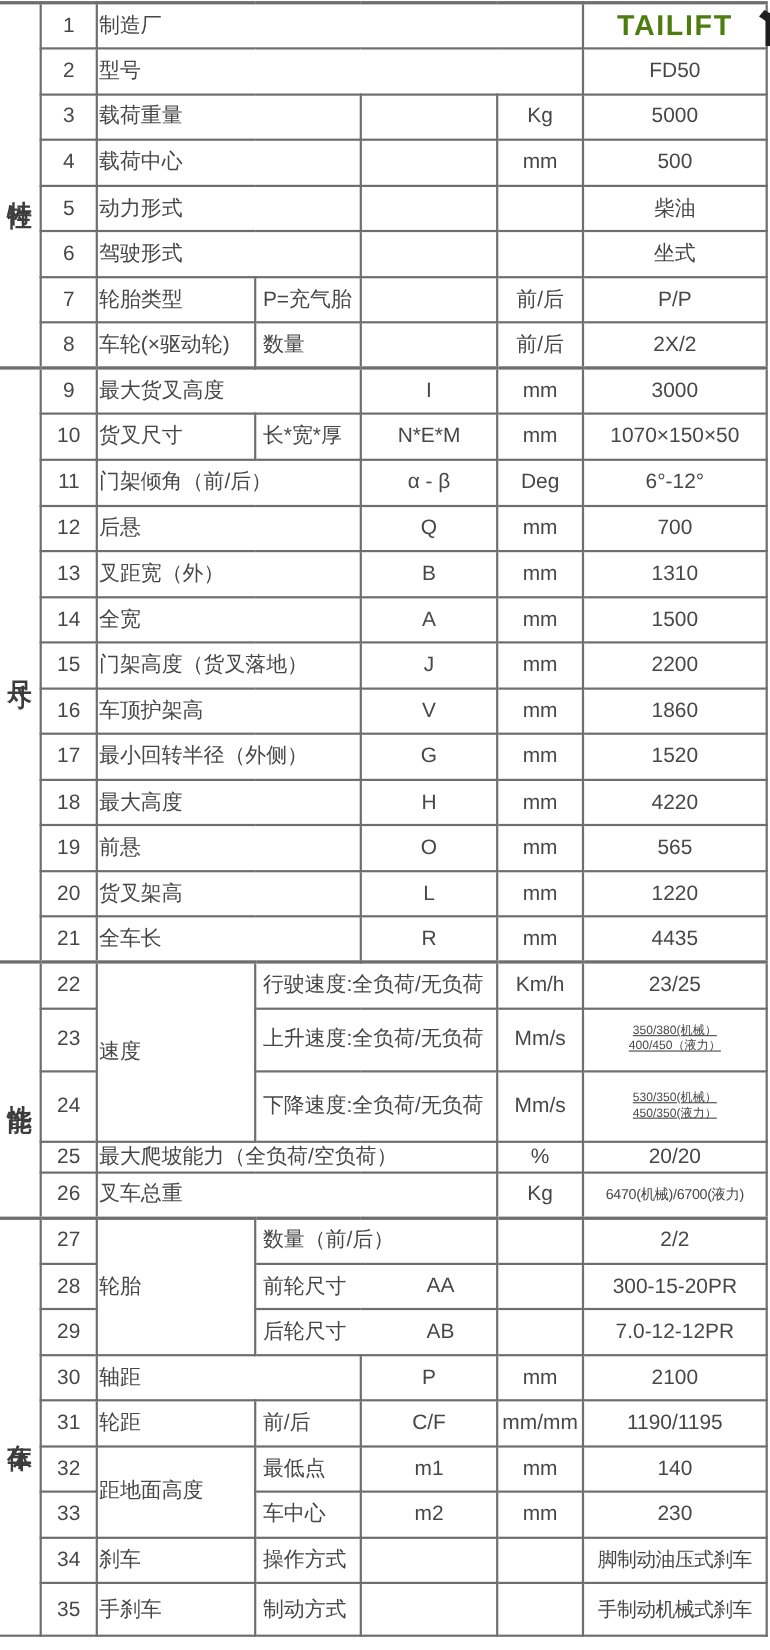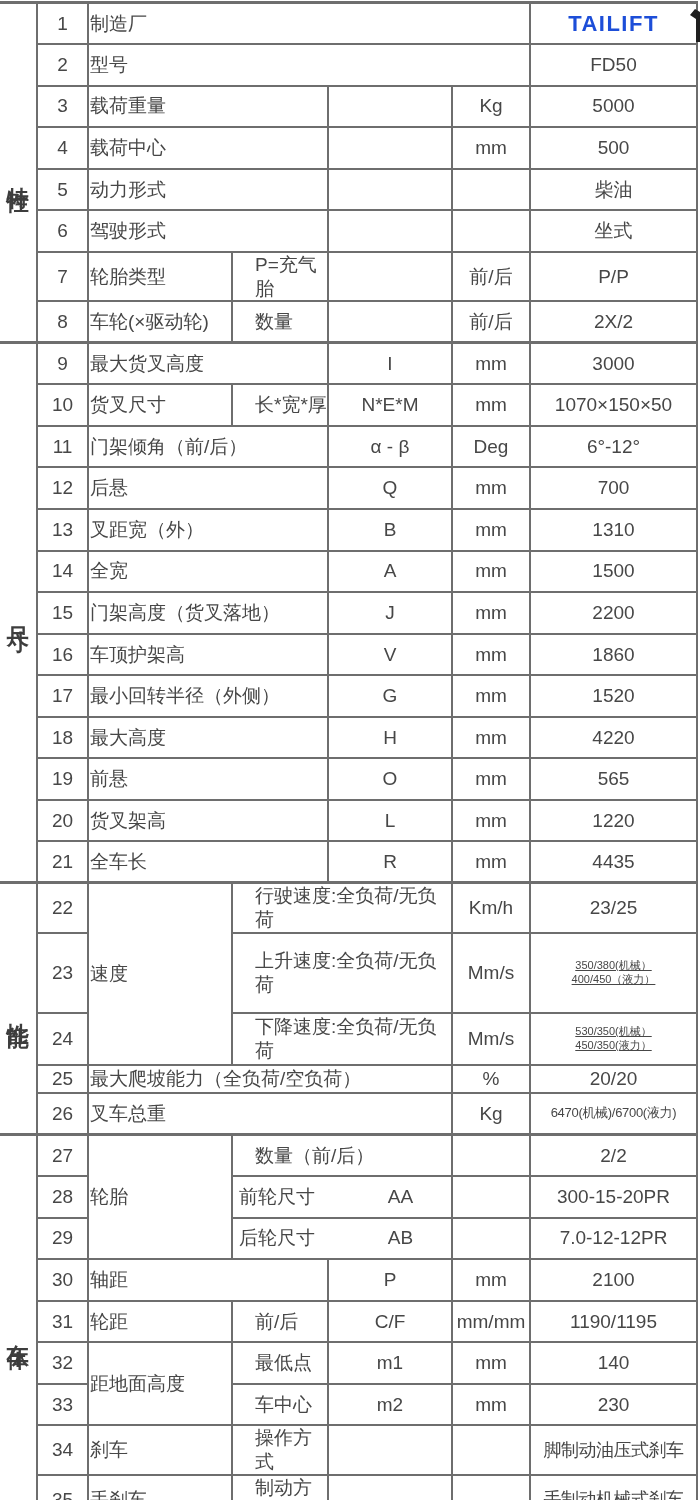--- a/index.html
+++ b/index.html
@@ -31,22 +31,22 @@
     border-left:0;
     writing-mode:vertical-rl;
     text-orientation:upright;
     font-weight:bold;
     font-size:22px;
     letter-spacing:4px;
     color:#3d3d3d;
     text-align:center;
   }
   td.lbl { text-align:left; padding-left:1px; }
-  td.sub { text-align:left; padding-left:22px; }
-  td.brand { font-weight:bold; font-size:22px; letter-spacing:1.5px; color:#1d4ed8;margin-left:20px; }
+  td.sub { text-align:left; padding-left:6px; }
+  td.brand { font-weight:bold; font-size:26px; letter-spacing:1.5px; color:#4d7c0f;margin-left:20px; }
   td.ml { font-size:11px;text-decoration:underline; }
   td.sm { font-size:13px; letter-spacing:-0.3px; }
   td.vt { font-size:18px; letter-spacing:-0.5px; }
   td.pair { position:relative; text-align:left; padding-left:6px; }
   td.pair .sym { position:absolute; left:71%; top:50%; transform:translateY(-50%); }
   .logo-frag { position:absolute; top:9px; right:0; width:10px; height:33px; }
 </style>
 </head>
 <body>
 
@@ -210,28 +210,28 @@
         <td>4435</td>
       </tr>
       <tr class="sec">
         <td rowspan="5" class="cat">性能</td>
         <td class="num">22</td>
         <td rowspan="3" class="lbl">速度</td>
         <td colspan="2" class="sub">行驶速度:全负荷/无负荷</td>
         <td>Km/h</td>
         <td>23/25</td>
       </tr>
-      <tr style="height: 80px;">
+      <tr style="height: 57px;">
         <td class="num">23</td>
         <td colspan="2" class="sub">上升速度:全负荷/无负荷</td>
         <td>Mm/s</td>
         <td class="ml">350/380(机械）
 400/450（液力）</td>
       </tr>
-      <tr style="height: 52px;">
+      <tr style="height: 64px;">
         <td class="num">24</td>
         <td colspan="2" class="sub">下降速度:全负荷/无负荷</td>
         <td>Mm/s</td>
         <td class="ml">530/350(机械）
 450/350(液力）</td>
       </tr>
       <tr style="height: 28px;">
         <td class="num">25</td>
         <td colspan="3" class="lbl">最大爬坡能力（全负荷/空负荷）</td>
         <td>%</td>

